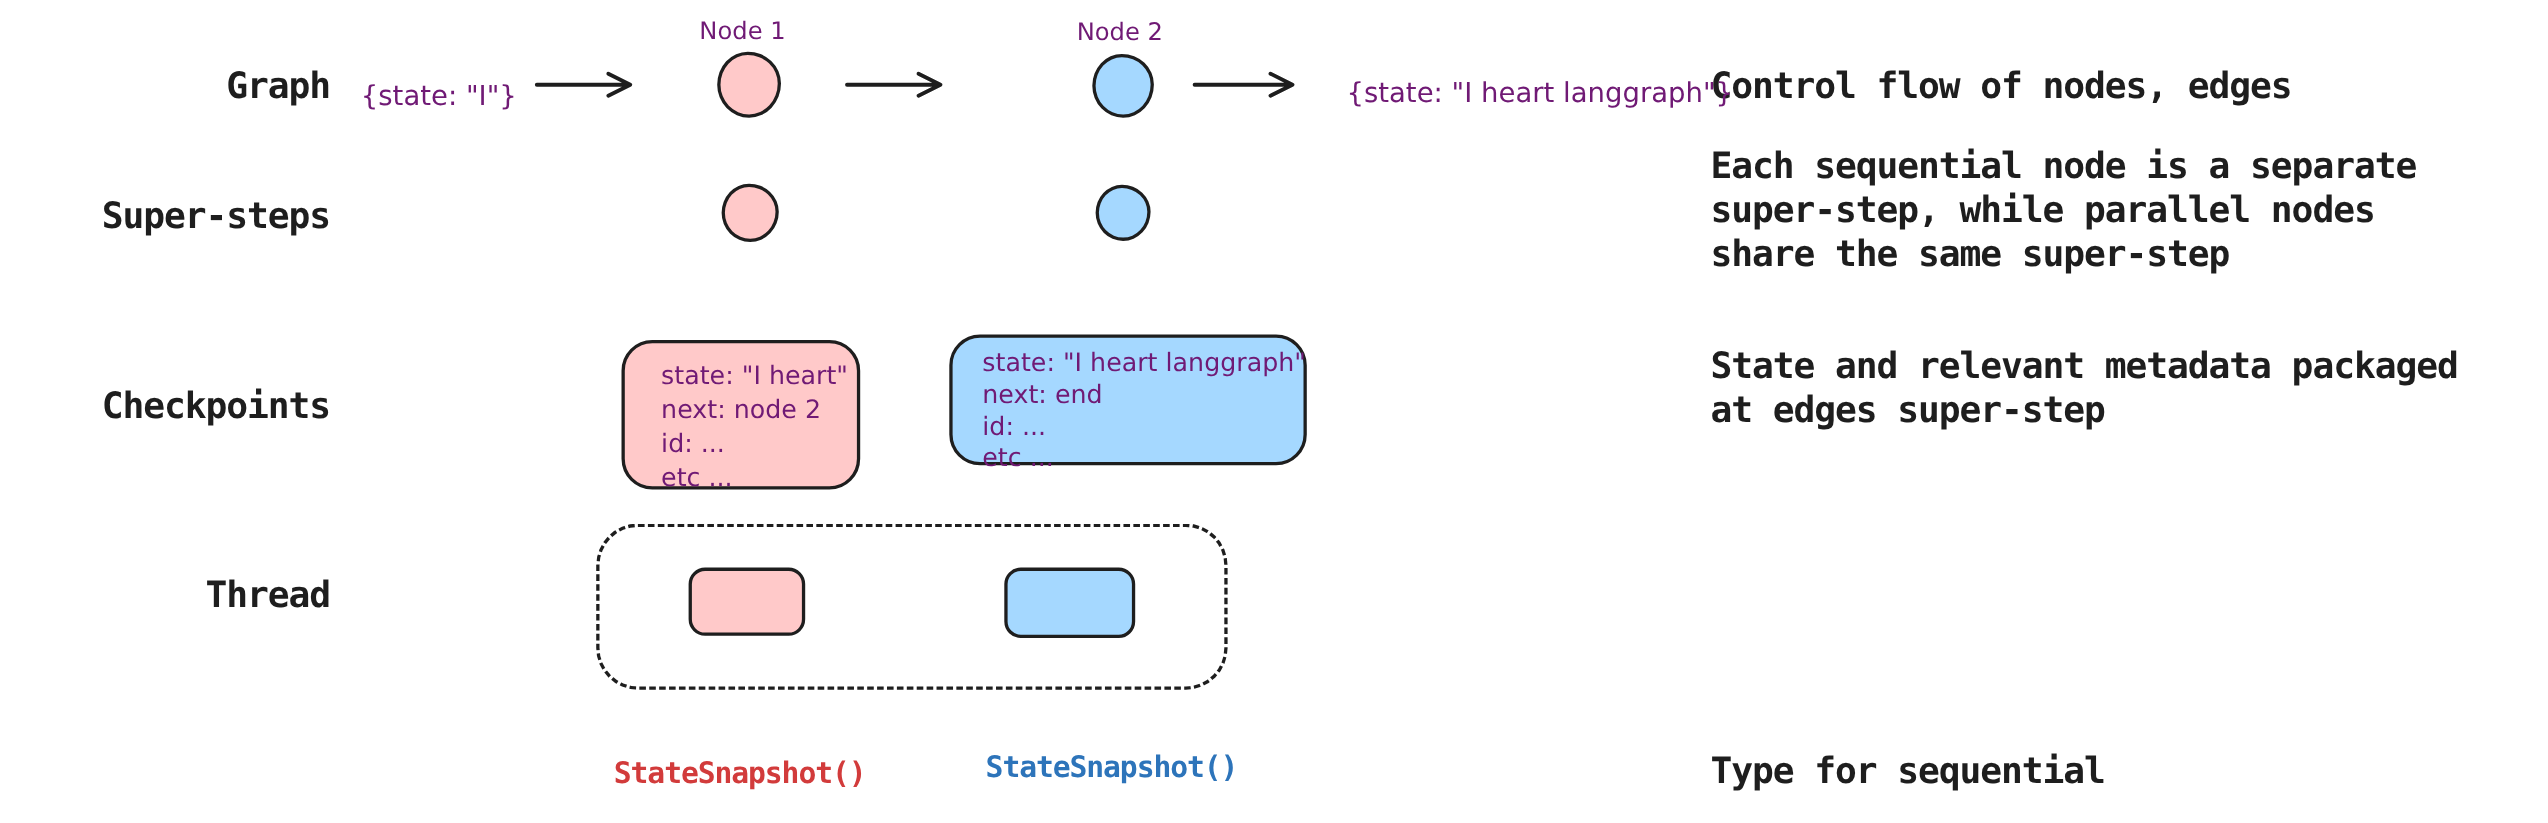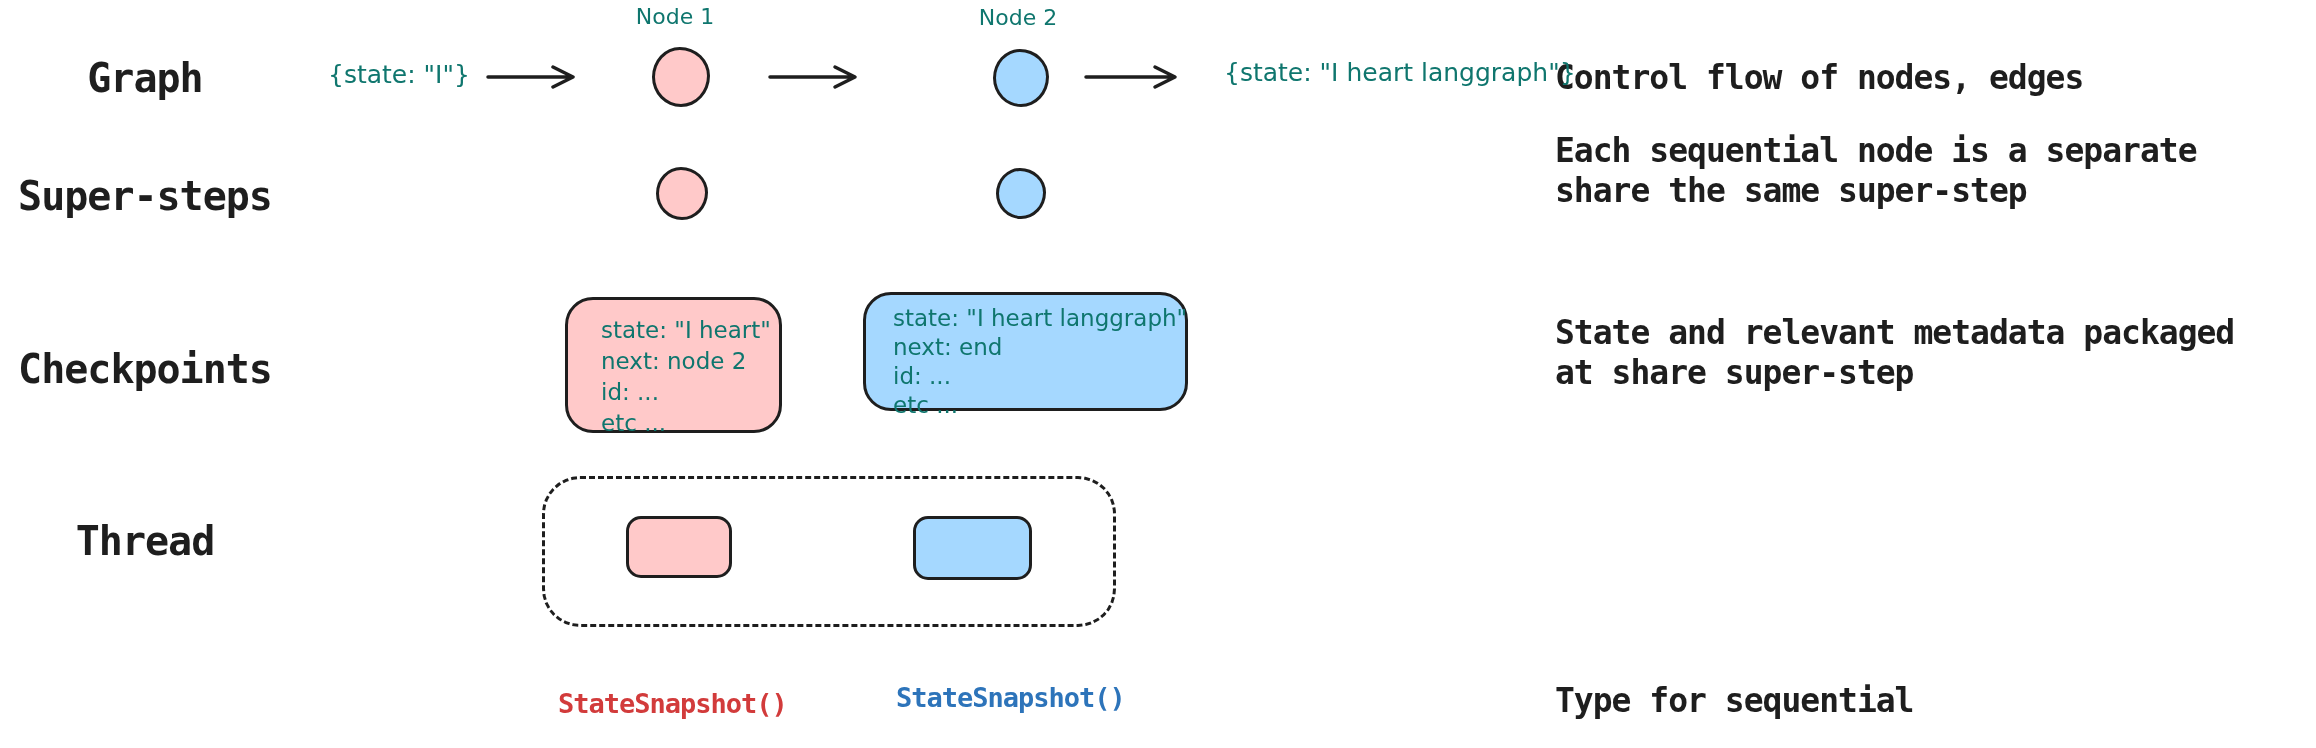--- a/index.html
+++ b/index.html
@@ -8,45 +8,46 @@
     width: 2316px;
     height: 748px;
     background: #ffffff;
     overflow: hidden;
     font-family: "DejaVu Sans Mono", "Liberation Mono", monospace;
     color: #1e1e1e;
   }
   
   .row-label {
     position: absolute;
-    left: 1px;
+    left: 12px;
     width: 288px;
-    text-align: center;
-    font-size: 40px;
+    text-align: right;
+    font-size: 33px;
     font-weight: 600;
     letter-spacing: -1px;
     white-space: nowrap;
     line-height: 40px;
   }
   
   .desc {
     position: absolute;
     left: 1555px;
     font-size: 33px;
     font-weight: 600;
     letter-spacing: -1px;
     line-height: 40px;
     white-space: nowrap;
   }
   
   .hand {
     font-family: cursive, "DejaVu Sans", sans-serif;
     font-weight: 500;
-    color: #0f766e;
+    color: #701a75;
     white-space: nowrap;
+    margin-top: 12px;
   }
   .node-label { position: absolute; text-align: center; font-size: 22px; }
   .state-annotation { position: absolute; font-size: 25px; }
   
   .circle {
     position: absolute;
     border: 3.5px solid #1e1e1e;
     border-radius: 48% 52% 50% 50% / 50% 48% 52% 50%;
     box-sizing: border-box;
   }
@@ -94,25 +95,26 @@
   <div class="row-label" style="top:58px">Graph</div>
   <div class="row-label" style="top:176px">Super-steps</div>
   <div class="row-label" style="top:349px">Checkpoints</div>
   <div class="row-label" style="top:521px">Thread</div>
 
   <div class="desc" style="top:58px">
     <div>Control flow of nodes, edges</div>
   </div>
   <div class="desc" style="top:131px">
     <div>Each sequential node is a separate</div>
+    <div>super-step, while parallel nodes</div>
     <div>share the same super-step</div>
   </div>
   <div class="desc" style="top:313px">
     <div>State and relevant metadata packaged</div>
-    <div>at share super-step</div>
+    <div>at edges super-step</div>
   </div>
   <div class="desc" style="top:681px">
     <div>Type for sequential</div>
   </div>
 
   <div class="hand node-label" style="left:615px; top:4px; width:120px">Node 1</div>
   <div class="hand node-label" style="left:958px; top:5px; width:120px">Node 2</div>
 
   <div class="hand state-annotation" style="left:328px; top:60px">{state: "I"}</div>
 

